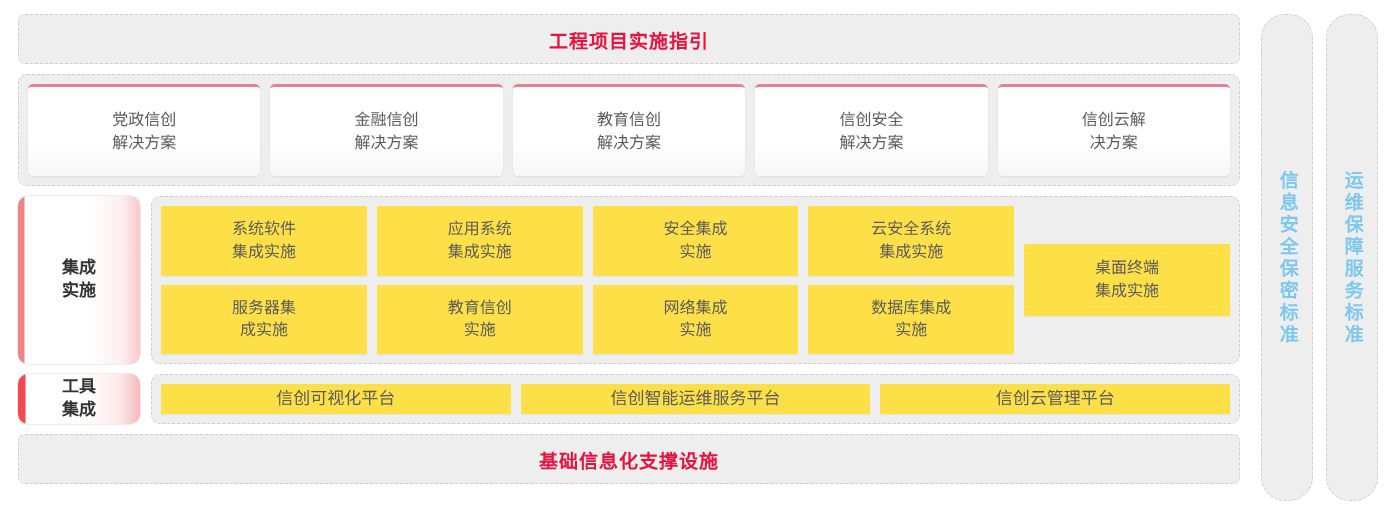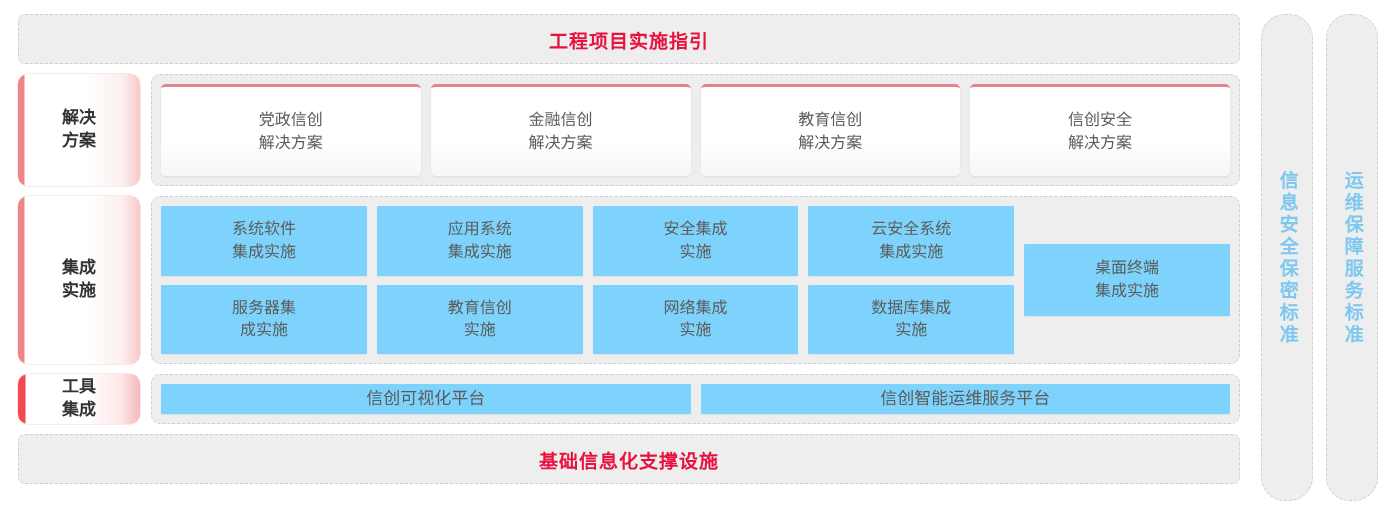--- a/index.html
+++ b/index.html
@@ -102,21 +102,21 @@
     border-radius: 9px;
     box-sizing: border-box;
     padding: 9px;
     display: flex;
     flex-direction: row;
     gap: 10px;
   }
 
   
   .card {
-    background: #7dd3fc;
+    background: #fde047;
     display: flex;
     align-items: center;
     justify-content: center;
     box-sizing: border-box;
     text-align: center;
     color: #5c5c5c;
     font-size: 16px;
     line-height: 1.42;
     white-space: pre-line;
   }
@@ -194,40 +194,40 @@
 
 <div id="diagram">
 
   <div class="main-col">
 
     <div class="banner">
       <span class="banner-text">工程项目实施指引</span>
     </div>
 
     <div class="section-row row-solutions">
-      <div class="label-chip">
-        <span class="label-text">解决
-方案</span>
-      </div>
       <div class="panel">
         <div class="card card-solution">
           <span>党政信创
 解决方案</span>
         </div>
         <div class="card card-solution">
           <span>金融信创
 解决方案</span>
         </div>
         <div class="card card-solution">
           <span>教育信创
 解决方案</span>
         </div>
         <div class="card card-solution">
           <span>信创安全
 解决方案</span>
+        </div>
+        <div class="card card-solution">
+          <span>信创云解
+决方案</span>
         </div>
       </div>
     </div>
 
     <div class="section-row row-integration">
       <div class="label-chip">
         <span class="label-text">集成
 实施</span>
       </div>
       <div class="panel">
@@ -291,20 +291,23 @@
         <span class="label-text">工具
 集成</span>
       </div>
       <div class="panel">
         <div class="card card-tool">
           <span>信创可视化平台</span>
         </div>
         <div class="card card-tool">
           <span>信创智能运维服务平台</span>
         </div>
+        <div class="card card-tool">
+          <span>信创云管理平台</span>
+        </div>
       </div>
     </div>
 
     <div class="banner">
       <span class="banner-text">基础信息化支撑设施</span>
     </div>
 
   </div>
 
   <div class="side-col">

